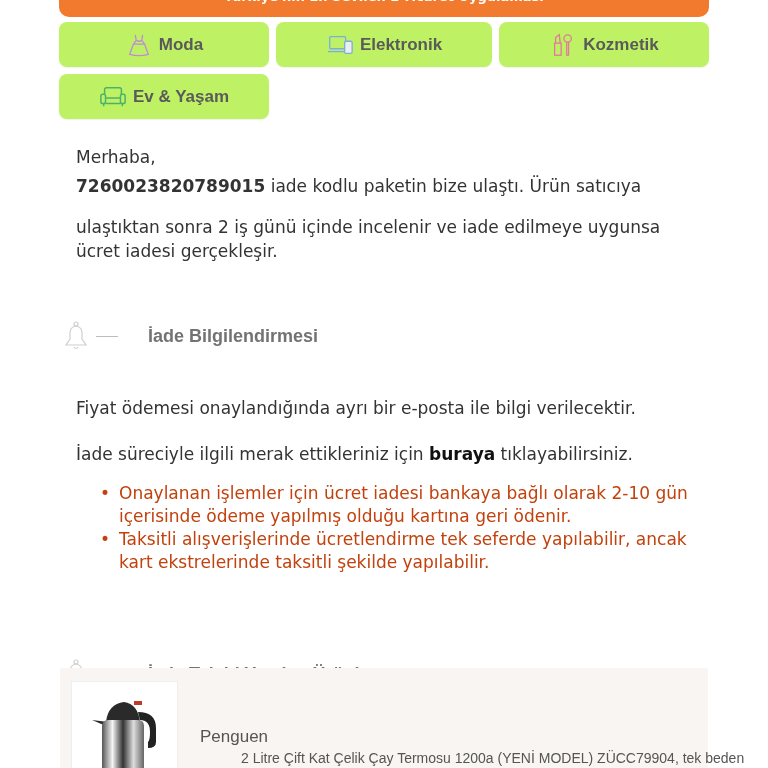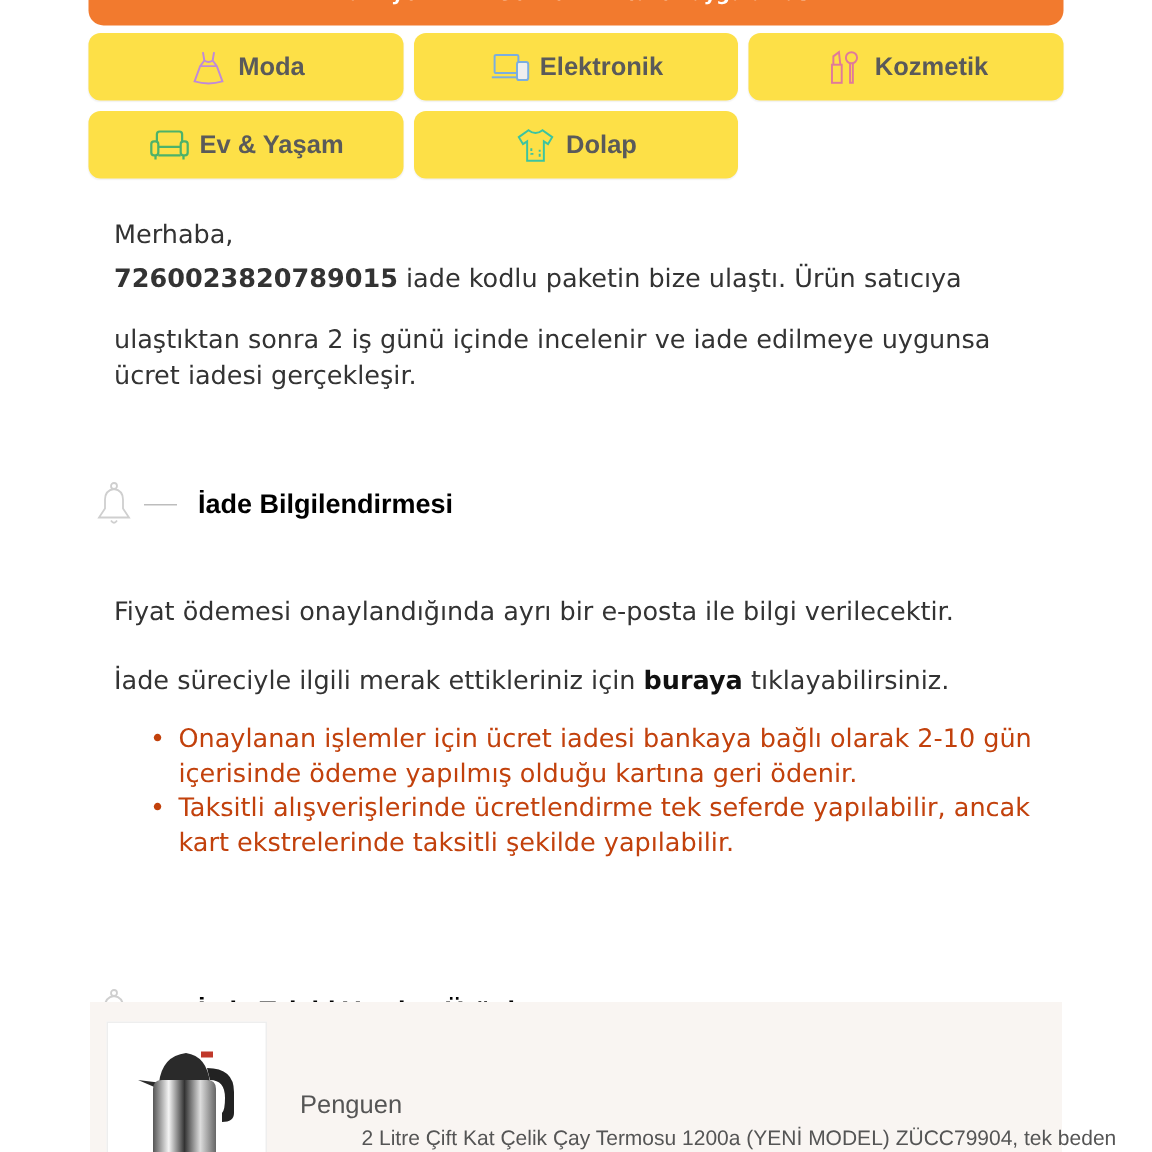--- a/index.html
+++ b/index.html
@@ -11,35 +11,35 @@
     background: #f27a2e; border-radius: 0 0 10px 10px;
     color: #fff; font-weight: bold; font-size: 13px; text-align: center; line-height: 30px;
     overflow: hidden;
   }
 
   .cat-grid {
     position: absolute; left: 59px; top: 22px; width: 650px;
     display: grid; grid-template-columns: 210px 216px 210px; column-gap: 7px; row-gap: 7px;
   }
   .cat-btn {
-    height: 45px; background: #fde047; border-radius: 8px;
+    height: 45px; background: #bef264; border-radius: 8px;
     display: flex; align-items: center; justify-content: center; gap: 6px;
     font-family: "Liberation Sans", sans-serif; font-weight: bold; font-size: 17px; color: #5a5a5a;
     box-shadow: 0 1px 1px rgba(0,0,0,0.06);
   }
   .cat-btn svg { width: 28px; height: 26px; }
 
   .content { position: absolute; left: 76px; top: 0; width: 630px; }
   .para { position: absolute; left: 0; font-size: 17px; line-height: 24px; color: #333; white-space: nowrap; }
   .para b { font-weight: bold; }
   .link { font-weight: bold; color: #111; }
 
   .sec-head { position: absolute; left: 64px; display: flex; align-items: center; gap: 6px; }
   .sec-head .dash { width: 22px; height: 1px; background: #bdbdbd; margin: 0 8px 0 2px; }
-  .sec-head .title { font-family: "Liberation Sans", sans-serif; font-weight: bold; font-size: 18px; color: #000000; }
+  .sec-head .title { font-family: "Liberation Sans", sans-serif; font-weight: bold; font-size: 18px; color: #737373; margin-left: 16px; }
 
   ul.bullets { position: absolute; left: 100px; top: 482px; list-style: none; font-size: 17px; line-height: 23px; color: #c2410c; }
   ul.bullets li { position: relative; padding-left: 19px; white-space: nowrap; }
   ul.bullets li::before { content: "•"; position: absolute; left: 0; top: 0; }
 
   .product-card {
     position: absolute; left: 60px; top: 668px; width: 648px; height: 120px; background: #f9f5f2;
   }
   .product-thumb {
     position: absolute; left: 11px; top: 13px; width: 107px; height: 110px; background: #fff;
@@ -80,27 +80,20 @@
     <span>Kozmetik</span>
   </div>
   <div class="cat-btn">
     <svg viewBox="0 0 30 26" fill="none" stroke="#4cb26a" stroke-width="1.6">
         <path d="M6 10 L6 5 Q6 3 8 3 L22 3 Q24 3 24 5 L24 10"></path>
         <rect x="2" y="10" width="5" height="10" rx="2"></rect>
         <rect x="23" y="10" width="5" height="10" rx="2"></rect>
         <path d="M7 14 L23 14 M7 20 L23 20 M5 20 L5 23 M25 20 L25 23"></path>
       </svg>
     <span>Ev &amp; Yaşam</span>
-  </div>
-  <div class="cat-btn">
-    <svg viewBox="0 0 30 28" fill="none" stroke="#3cc4a0" stroke-width="1.4">
-        <path d="M10 3 Q15 7 20 3 L27 8 L24 13 L21 11 L21 25 L9 25 L9 11 L6 13 L3 8 Z"></path>
-        <path d="M12 16 L12 20 L15 20 M18 22 L18 17" stroke-dasharray="2 1.5"></path>
-      </svg>
-    <span>Dolap</span>
   </div>
 </div>
 
 <div class="content">
   <div class="para" style="top:145px;">Merhaba,</div>
 
   <div class="para" style="top:174px;"><b>7260023820789015</b><span> iade kodlu paketin bize ulaştı. Ürün satıcıya</span></div>
   <div class="para" style="top:215px;">ulaştıktan sonra 2 iş günü içinde incelenir ve iade edilmeye uygunsa</div>
   <div class="para" style="top:239px;">ücret iadesi gerçekleşir.</div>
 

